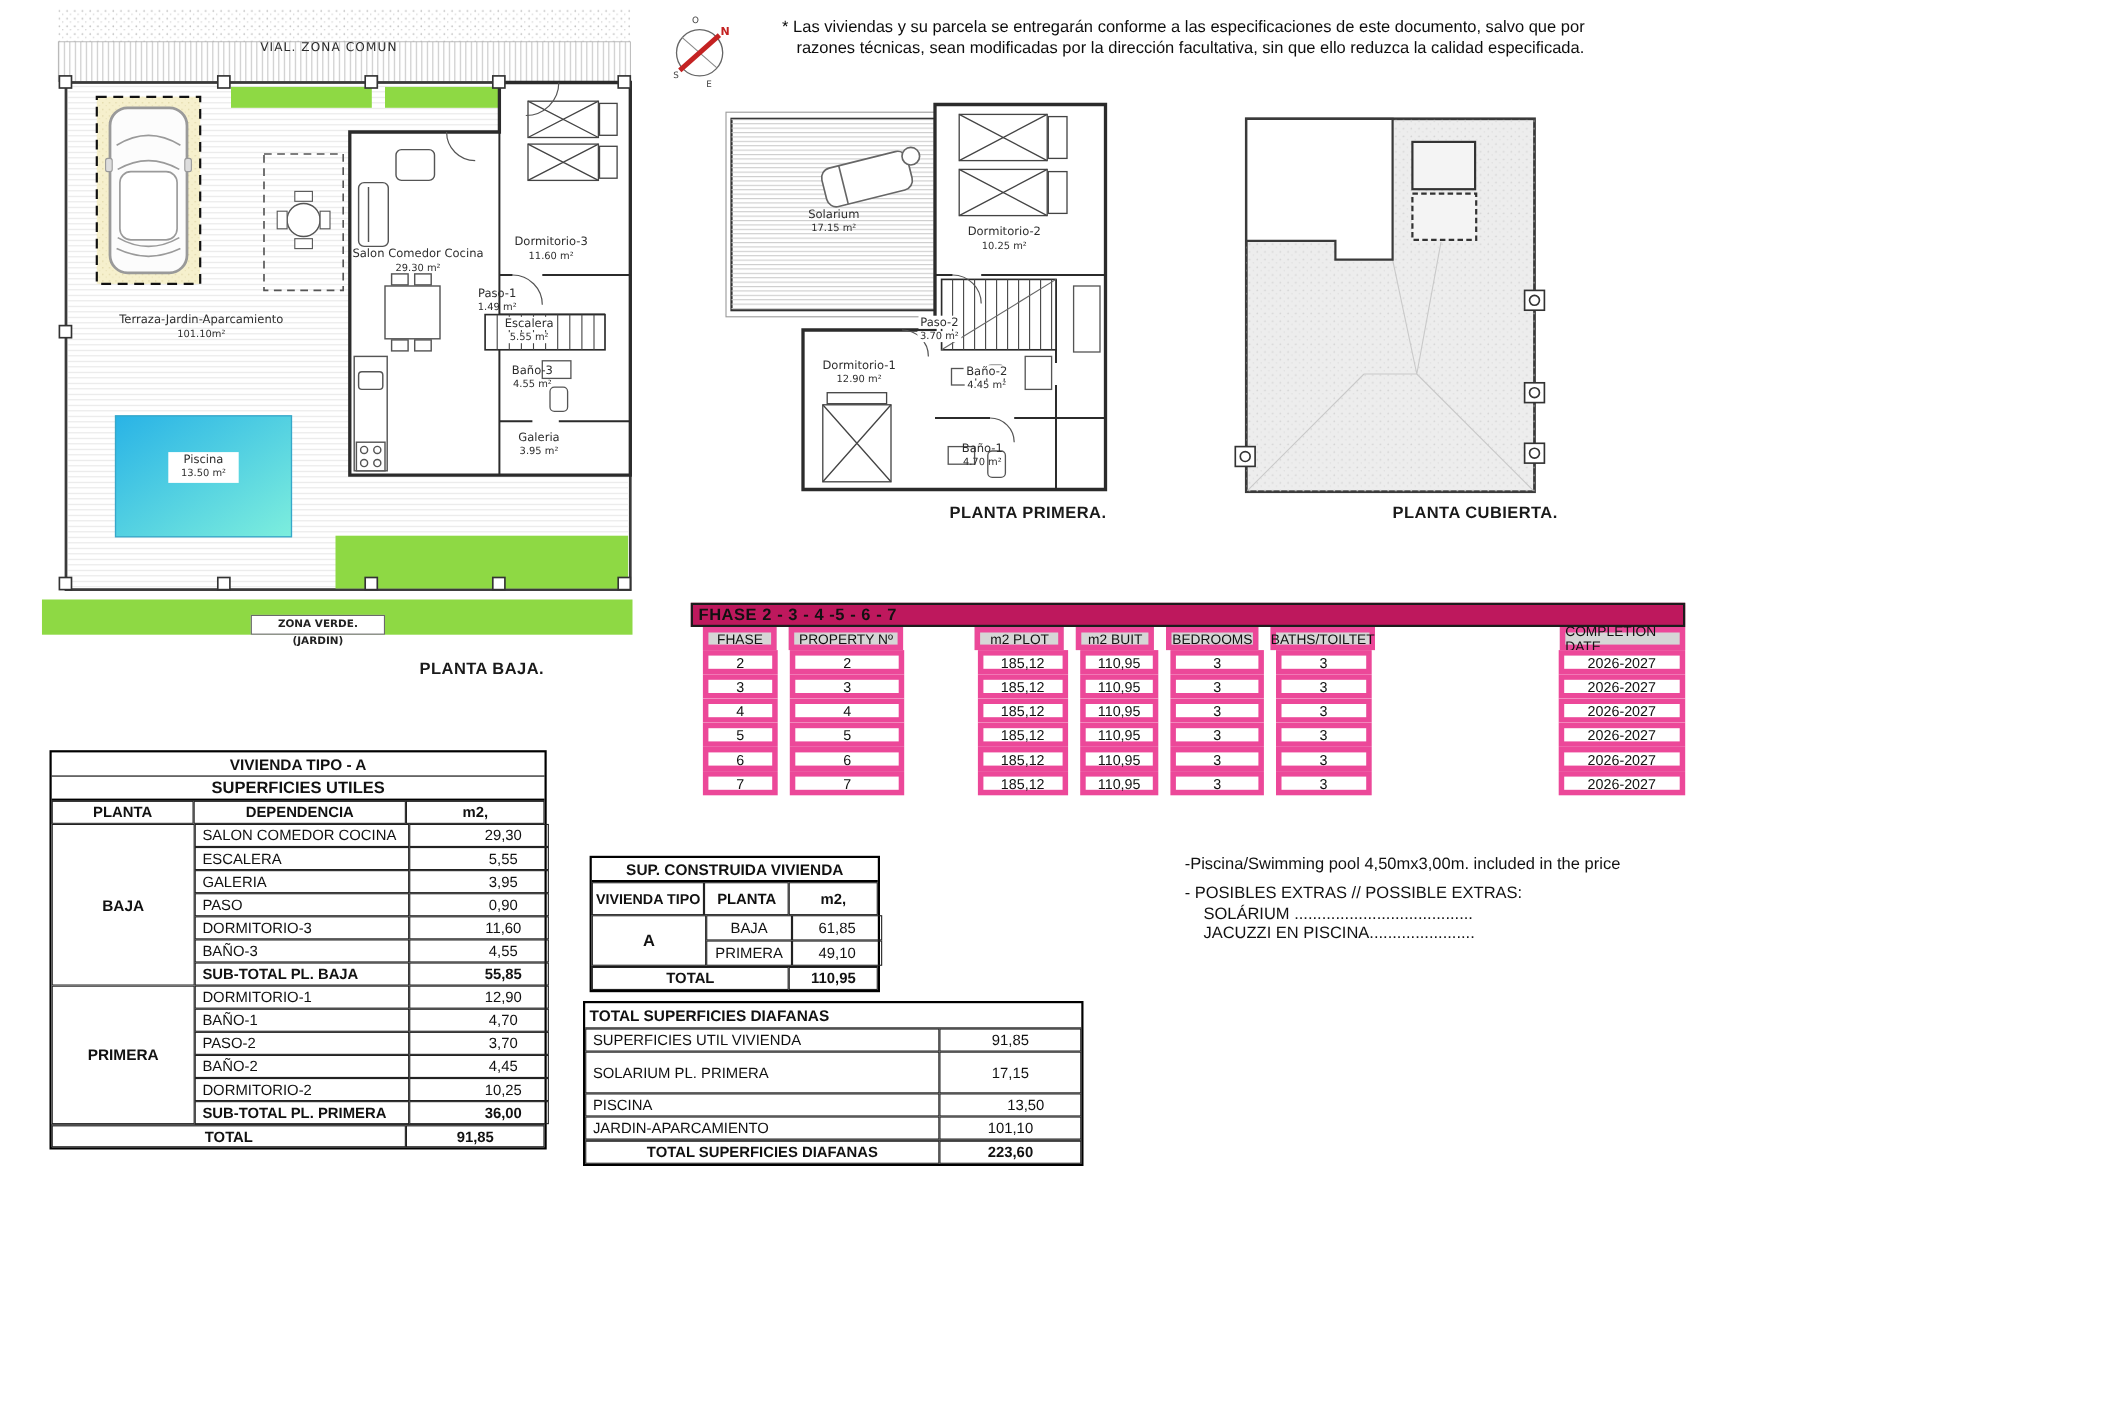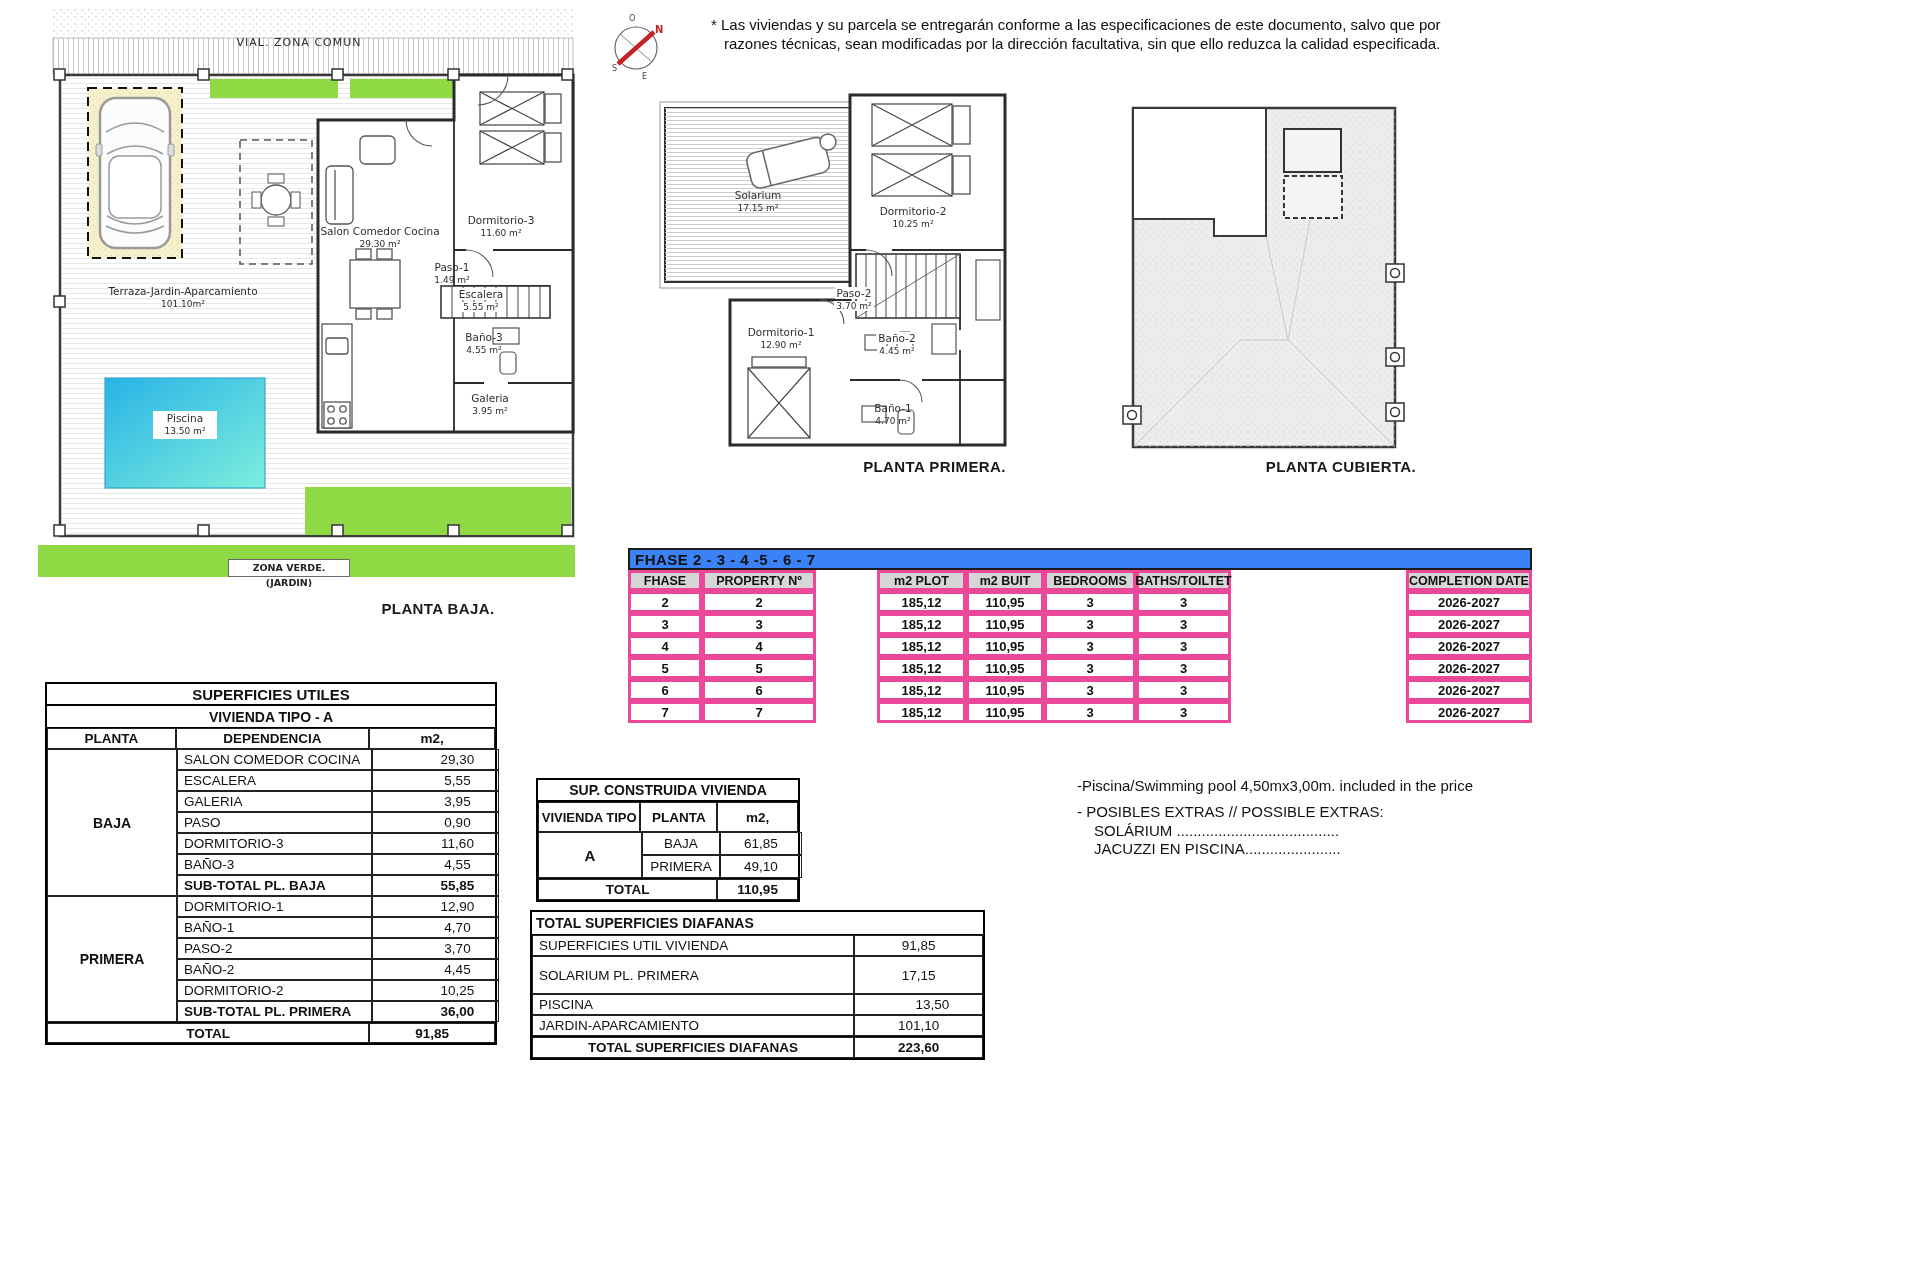--- a/index.html
+++ b/index.html
@@ -19,26 +19,26 @@
   #disclaimer .l2{margin-left:13px;}
   
   #compass{position:absolute;left:606px;top:8px;width:62px;height:78px;}
   .cletter{position:absolute;font-size:8px;color:#444;font-family:"DejaVu Sans",sans-serif;}
   .cletter.red{color:#c42222;font-weight:700;font-size:10px;}
   
   #phase{position:absolute;left:628px;top:548px;width:904px;}
   .lightrow{display:flex;height:26px;}
   .lightrow .lc{border:1px solid #cfcfcf;box-sizing:border-box;background:#fff;}
   #updated-txt{position:absolute;left:34px;top:5px;font-size:13px;font-weight:700;color:#1c1c1c;}
-  #banner{height:22px;background:#3b82f6;border:2px solid #1c1c1c;box-sizing:border-box;
+  #banner{height:22px;background:#be185d;border:2px solid #1c1c1c;box-sizing:border-box;
           font-size:15px;font-weight:700;color:#111;padding-left:5px;line-height:19px;letter-spacing:.5px;}
   .prow{display:flex;height:22px;}
   .prow.hdr{height:21px;}
-  .pcell{box-sizing:border-box;border:3px solid #ec4899;display:flex;align-items:center;justify-content:center;
-         font-size:13px;font-weight:700;background:#fff;}
+  .pcell{box-sizing:border-box;border:5px solid #ec4899;display:flex;align-items:center;justify-content:center;
+         font-size:13px;font-weight:400;background:#fff;margin-left:11px;}
   .prow.hdr .pcell{background:#d6d6d6;font-size:12.5px;}
   .pgap{box-sizing:border-box;background:transparent;}
   .w0{width:74px;}.w1{width:114px;}.w2{width:61px;}.w3{width:89px;}.w4{width:78px;}
   .w5{width:92px;}.w6{width:95px;}.w7{width:175px;}.w8{width:126px;}
   
   .spec{position:absolute;background:#fff;border:2px solid #000;box-sizing:border-box;}
   .trow{display:flex;box-sizing:border-box;}
   .tc{box-sizing:border-box;border:1px solid #222;display:flex;align-items:center;font-size:13.5px;color:#111;}
   .tc.center{justify-content:center;}
   .tc.left{padding-left:6px;}
@@ -429,22 +429,22 @@
       <div class="pcell w3">185,12</div>
       <div class="pcell w4">110,95</div>
       <div class="pcell w5">3</div>
       <div class="pcell w6">3</div>
       <div class="pgap w7"></div>
       <div class="pcell w8">2026-2027</div>
     </div>
   </div>
 
   <div id="su" class="spec">
+    <div class="titlebar" style="height:22px;justify-content:center;font-size:14px;border-bottom-width:1px;">VIVIENDA TIPO - A</div>
     <div class="titlebar" style="height:22px;justify-content:center;font-size:15px;">SUPERFICIES UTILES</div>
-    <div class="titlebar" style="height:22px;justify-content:center;font-size:14px;border-bottom-width:1px;">VIVIENDA TIPO - A</div>
     <div class="trow" style="height:21px;">
       <div class="tc center bold" style="width:130px;">PLANTA</div>
       <div class="tc center bold" style="width:195px;">DEPENDENCIA</div>
       <div class="tc center bold" style="width:127px;">m2,</div>
     </div>
     <div id="su-body">
       <div class="mergecell" style="top:0;height:147px;">BAJA</div>
       <div class="mergecell" style="top:147px;height:126px;">PRIMERA</div>
       <div class="su-rows">
         <div class="trow" style="height:21px;">

